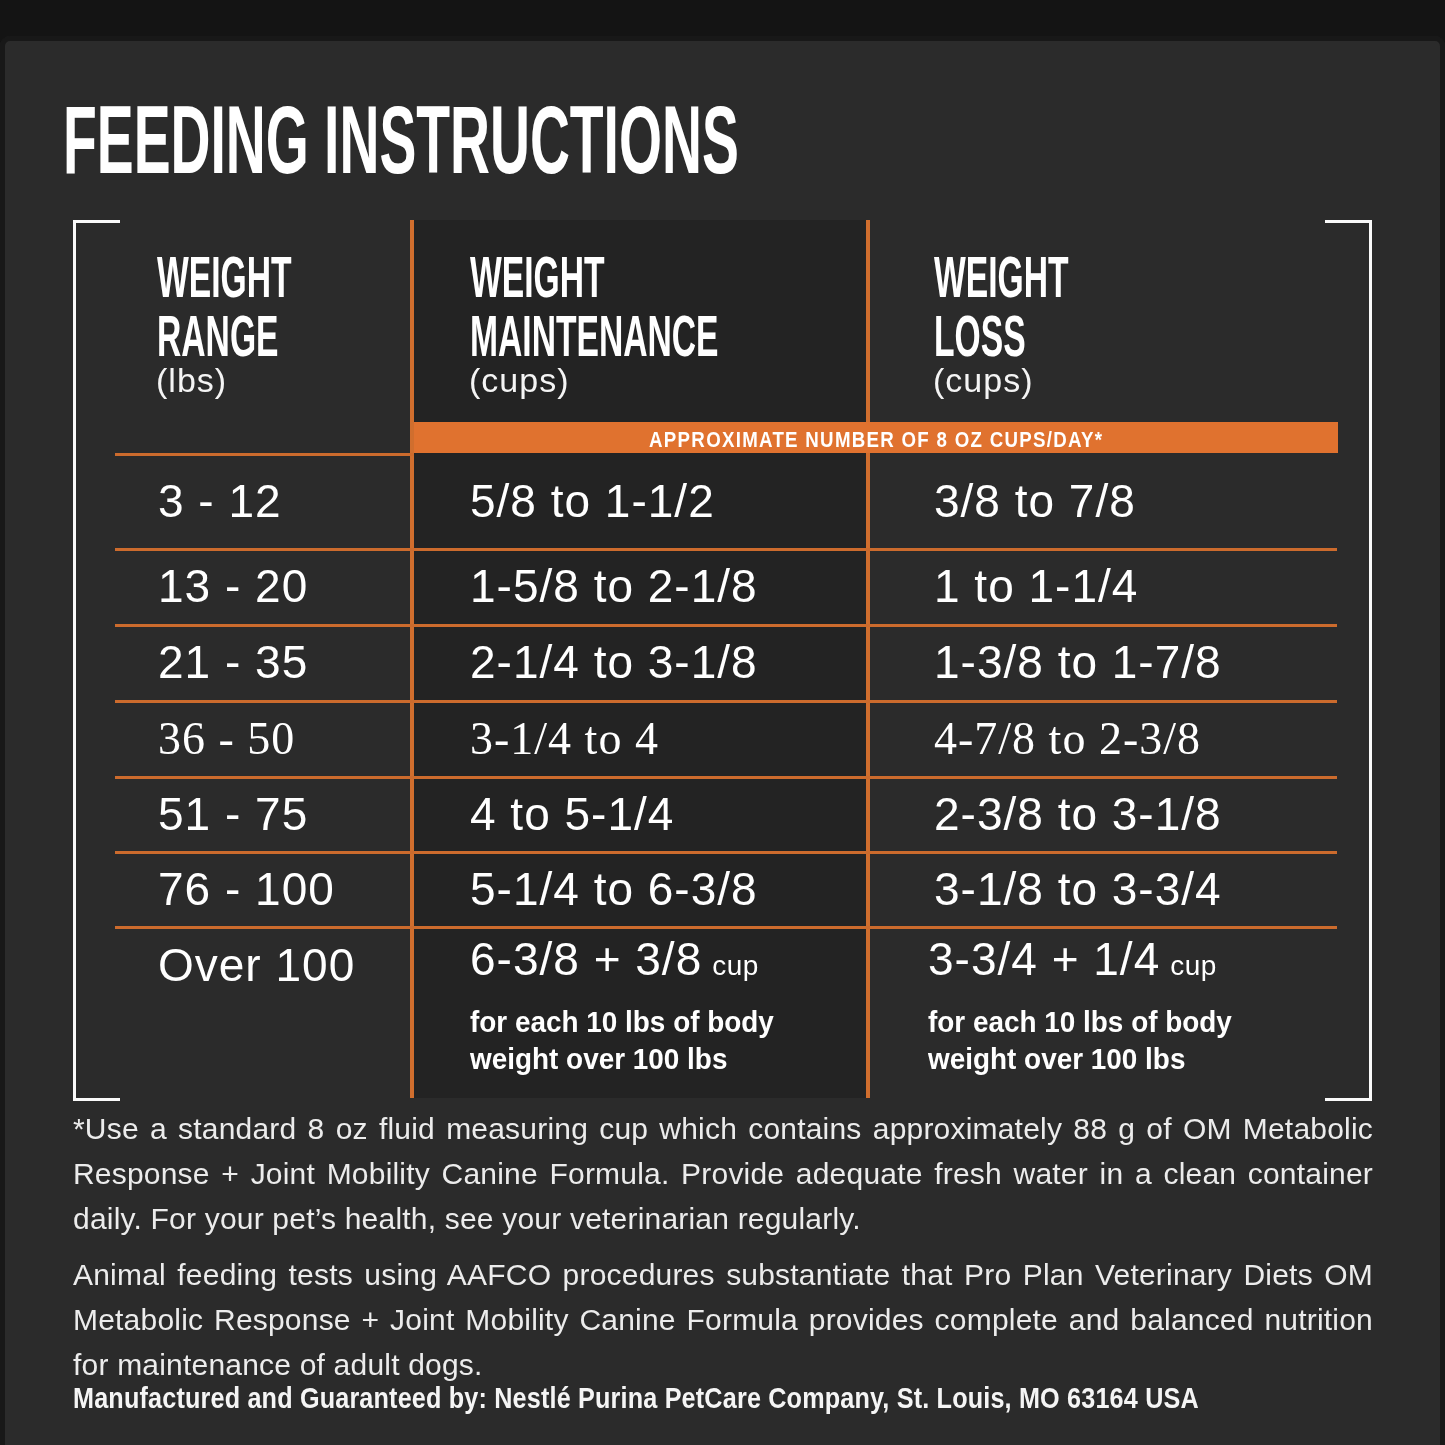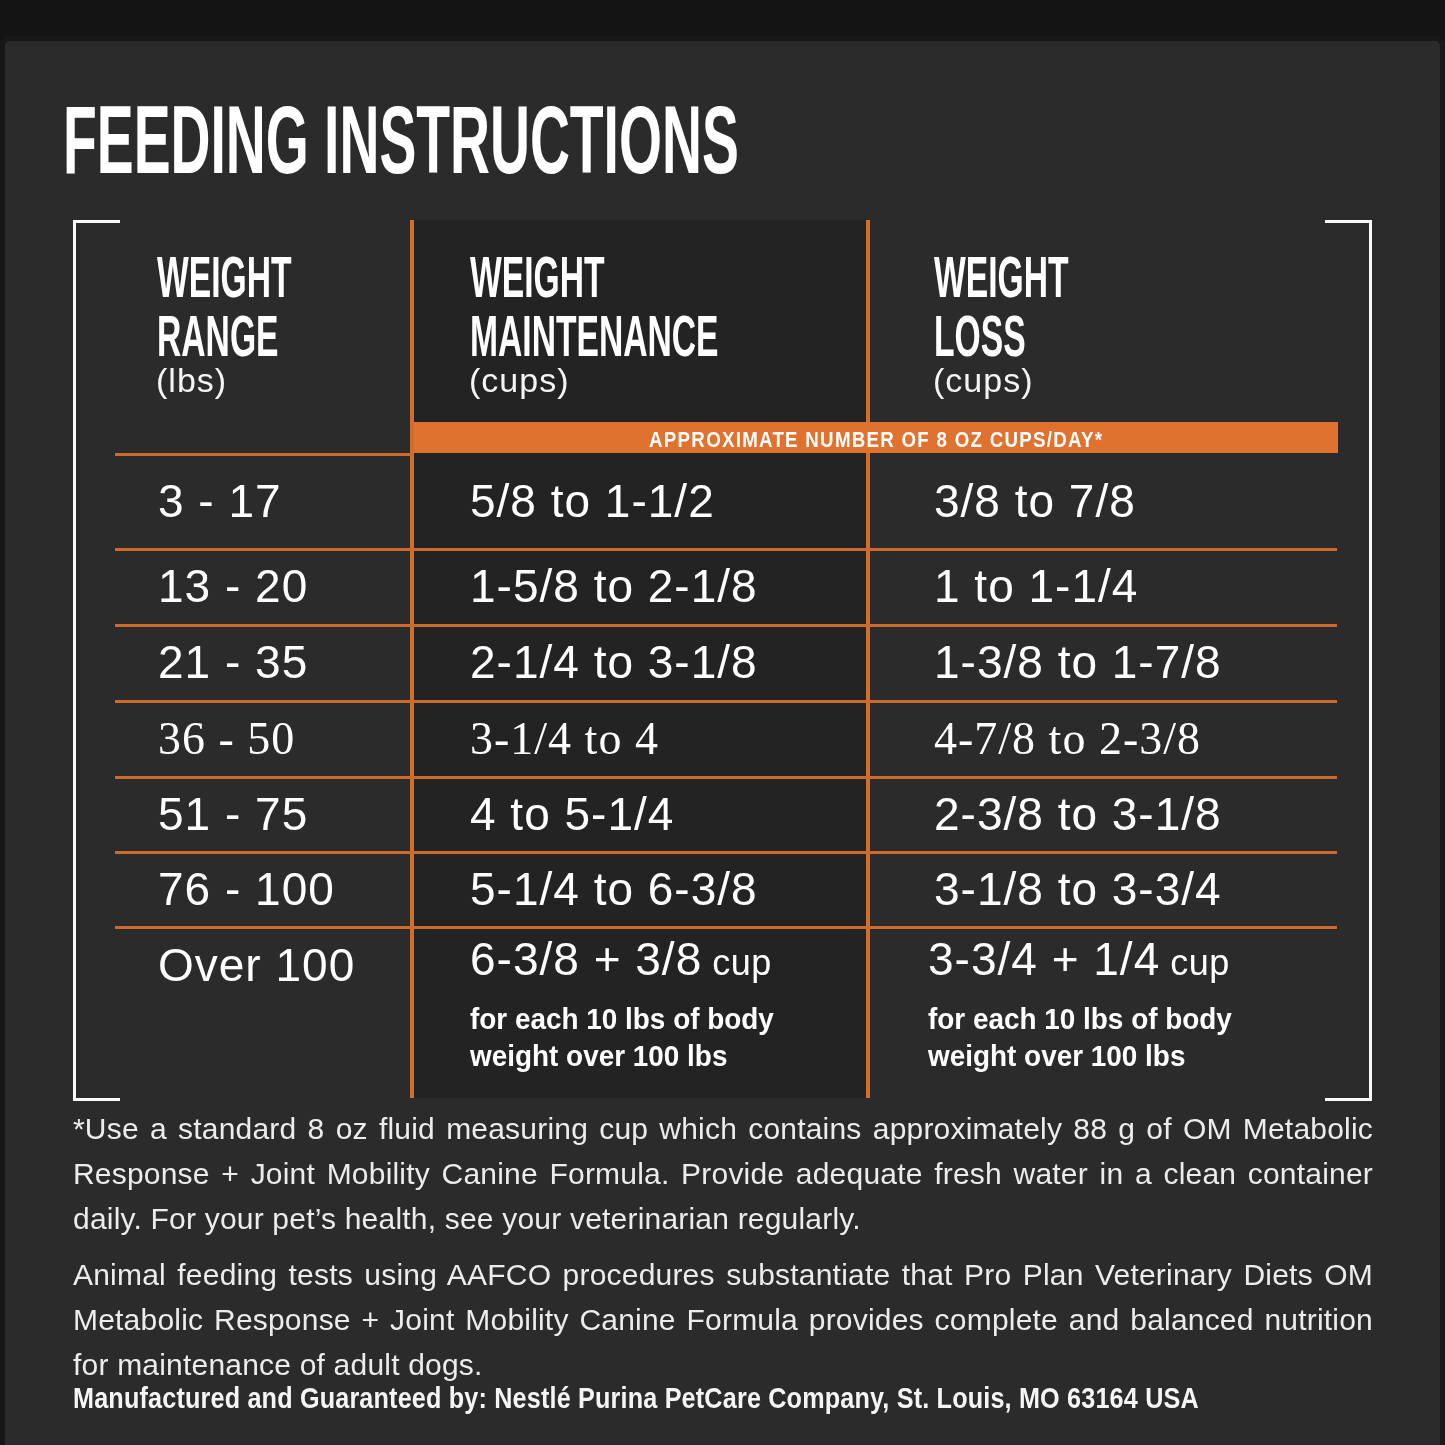--- a/index.html
+++ b/index.html
@@ -43,21 +43,21 @@
   .d2{top:512px;} .d3{top:588px;} .d4{top:664px;} .d5{top:740px;} .d6{top:815px;} .d7{top:890px;}
   
   .cell{position:absolute;display:flex;align-items:center;font-size:46px;letter-spacing:1px;white-space:nowrap;color:#fff;}
   .c1{left:158px;} .c2{left:470px;} .c3{left:934px;}
   .r1{top:417px;height:95px;} .r2{top:512px;height:76px;} .r3{top:588px;height:76px;}
   .r4{top:664px;height:76px;font-family:Liberation Serif, serif;} .r5{top:740px;height:75px;} .r6{top:815px;height:75px;}
   .r7{top:890px;height:78px;}
   
   .lastcell{position:absolute;top:892px;}
   .lastcell .big{font-size:46px;letter-spacing:1px;line-height:62px;white-space:nowrap;}
-  .lastcell .cupunit{font-size:36px;letter-spacing:0.5px;margin-left:10px;}
+  .lastcell .cupunit{font-size:28px;letter-spacing:0.5px;margin-left:10px;}
   .lastcell .note{margin-top:6px;font-size:30px;font-weight:700;line-height:37px;transform:scaleX(0.93);transform-origin:left top;white-space:nowrap;}
   
   .fn{position:absolute;left:73px;width:1300px;font-size:30px;line-height:45px;letter-spacing:0.2px;
       color:#ececec;text-align:justify;text-align-last:left;}
   .fn.p1{top:1070px;}
   .fn.p2{top:1216px;}
   .fn.p3{top:1339px;font-weight:700;text-align:left;transform:scaleX(0.84);transform-origin:left top;white-space:nowrap;color:#f5f5f5;}
 </style>
 </head>
 <body>
@@ -95,21 +95,21 @@
   </div>
 
   <div class="hdiv d1"></div>
   <div class="hdiv d2"></div>
   <div class="hdiv d3"></div>
   <div class="hdiv d4"></div>
   <div class="hdiv d5"></div>
   <div class="hdiv d6"></div>
   <div class="hdiv d7"></div>
 
-  <div class="cell c1 r1">3 - 17</div>
+  <div class="cell c1 r1">3 - 12</div>
   <div class="cell c2 r1">5/8 to 1-1/2</div>
   <div class="cell c3 r1">3/8 to 7/8</div>
 
   <div class="cell c1 r2">13 - 20</div>
   <div class="cell c2 r2">1-5/8 to 2-1/8</div>
   <div class="cell c3 r2">1 to 1-1/4</div>
 
   <div class="cell c1 r3">21 - 35</div>
   <div class="cell c2 r3">2-1/4 to 3-1/8</div>
   <div class="cell c3 r3">1-3/8 to 1-7/8</div>

